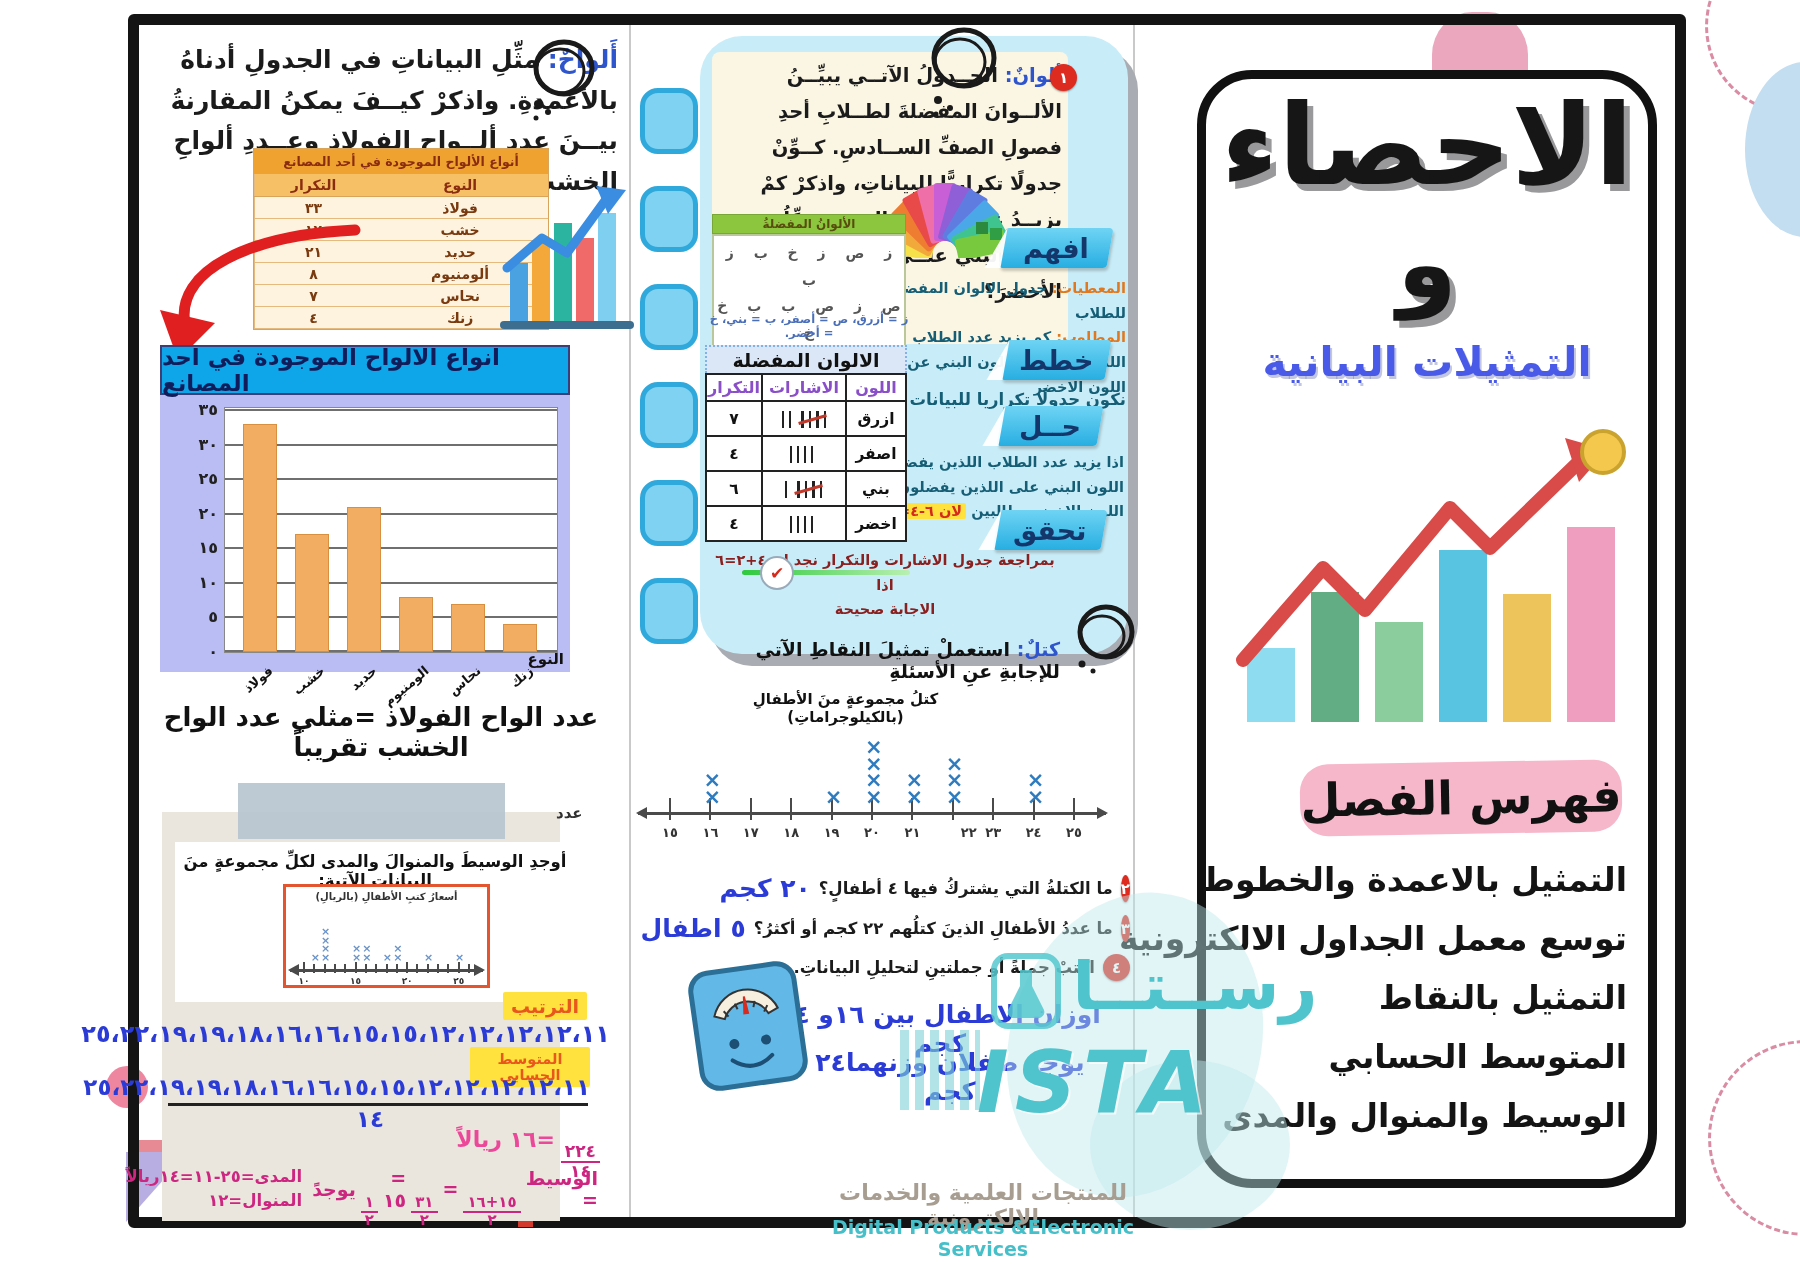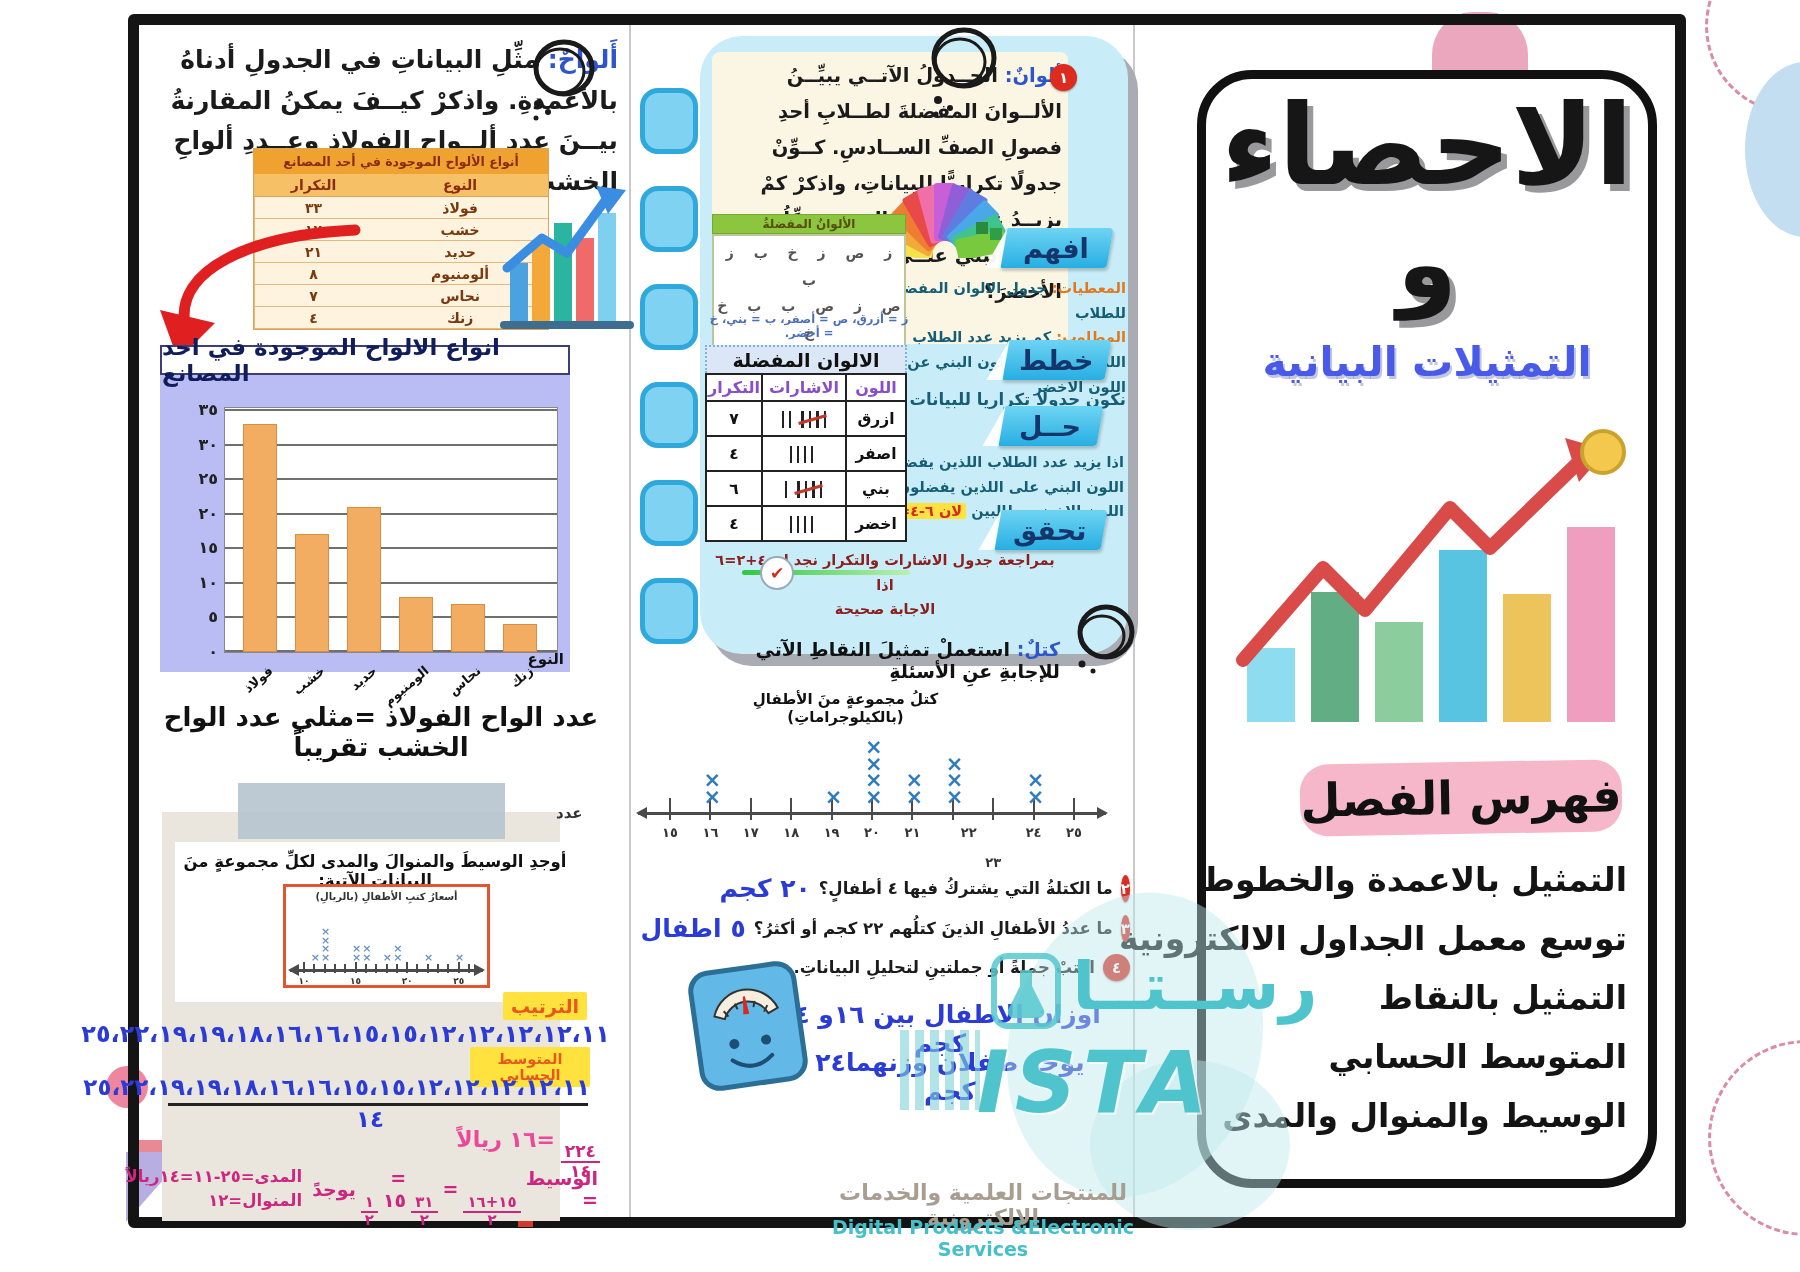--- a/index.html
+++ b/index.html
@@ -27,21 +27,21 @@
   .ltable{left:253px;top:148px;width:294px;z-index:10;border:1px solid #d8a35a;background:#fdf3df;font-weight:bold;}
   .ltable .tt{background:#f0a230;color:#8a2c0f;font-size:12.5px;text-align:center;padding:5px 2px;}
   .ltable .hh{display:flex;background:#f6c166;color:#8a2c0f;font-size:14px;border-bottom:1px solid #d8a35a;}
   .ltable .hh div{padding:3px 0;text-align:center;}
   .ltable .row{display:flex;border-bottom:1px solid #e6b97c;color:#7a3a10;font-size:14px;}
   .ltable .row div{padding:2.5px 0;text-align:center;}
   .c-freq{width:40%;border-left:1px solid #e6b97c;}
   .c-type{width:60%;}
 
   #chart-panel{left:160px;top:345px;width:410px;height:327px;background:#b9bdf4;z-index:10;}
-  #chart-panel .head{position:absolute;left:0;top:0;right:0;height:30px;background:#ffffff;
+  #chart-panel .head{position:absolute;left:0;top:0;right:0;height:50px;background:#0ea5e9;
      border:2px solid #3c3f77;box-sizing:border-box;color:#101d5a;font-size:23px;font-weight:bold;
      display:flex;align-items:center;justify-content:center;}
   #bar-plot{position:absolute;left:64px;top:62px;width:332px;height:244px;background:#fff;border:1px solid #888;}
   .grid{position:absolute;left:0;right:0;height:2px;background:#6f6f6f;}
   .bar{position:absolute;bottom:0;background:#f2ad62;border:1px solid #d89040;box-sizing:border-box;}
   #bar-ylabels{position:absolute;left:8px;top:62px;width:52px;height:244px;}
   #bar-ylabels div{position:absolute;right:2px;font-size:16px;font-weight:bold;color:#222;}
   #bar-xlabels{position:absolute;left:64px;top:308px;width:332px;height:60px;}
   #bar-xlabels div{position:absolute;font-size:13px;font-weight:bold;color:#111;white-space:nowrap;
      transform:translateX(-100%) rotate(-40deg);transform-origin:right top;}
@@ -543,21 +543,21 @@
       <div class="dp-lab" style="left: 138.2px; top: 112.5px; font-size: 13px;">١٨</div>
       <div class="dp-tick" style="left: 192.6px; top: 86px; height: 22.4px;"></div>
       <div class="dp-lab" style="left: 178.6px; top: 112.5px; font-size: 13px;">١٩</div>
       <div class="dp-tick" style="left: 233px; top: 86px; height: 22.4px;"></div>
       <div class="dp-lab" style="left: 219px; top: 112.5px; font-size: 13px;">٢٠</div>
       <div class="dp-tick" style="left: 273.4px; top: 86px; height: 22.4px;"></div>
       <div class="dp-lab" style="left: 259.4px; top: 112.5px; font-size: 13px;">٢١</div>
       <div class="dp-tick" style="left: 313.8px; top: 86px; height: 22.4px;"></div>
       <div class="dp-lab" style="left: 299.8px; top: 112.5px; font-size: 13px; margin-left: 16px;">٢٢</div>
       <div class="dp-tick" style="left: 354.2px; top: 86px; height: 22.4px;"></div>
-      <div class="dp-lab" style="left: 340.2px; top: 112.5px; font-size: 13px; margin-top: 30px;">٢٣</div>
+      <div class="dp-lab" style="left: 340.2px; top: 112.5px; font-size: 13px;">٢٣</div>
       <div class="dp-tick" style="left: 394.6px; top: 86px; height: 22.4px;"></div>
       <div class="dp-lab" style="left: 380.6px; top: 112.5px; font-size: 13px;">٢٤</div>
       <div class="dp-tick" style="left: 435px; top: 86px; height: 22.4px;"></div>
       <div class="dp-lab" style="left: 421px; top: 112.5px; font-size: 13px;">٢٥</div>
       <div class="dp-x" style="left: 65.47px; top: 75.2px; font-size: 21px; color: rgb(46, 123, 191);">×</div>
       <div class="dp-x" style="left: 65.47px; top: 58.4px; font-size: 21px; color: rgb(46, 123, 191);">×</div>
       <div class="dp-x" style="left: 186.67px; top: 75.2px; font-size: 21px; color: rgb(46, 123, 191);">×</div>
       <div class="dp-x" style="left: 227.07px; top: 75.2px; font-size: 21px; color: rgb(46, 123, 191);">×</div>
       <div class="dp-x" style="left: 227.07px; top: 58.4px; font-size: 21px; color: rgb(46, 123, 191);">×</div>
       <div class="dp-x" style="left: 227.07px; top: 41.6px; font-size: 21px; color: rgb(46, 123, 191);">×</div>

